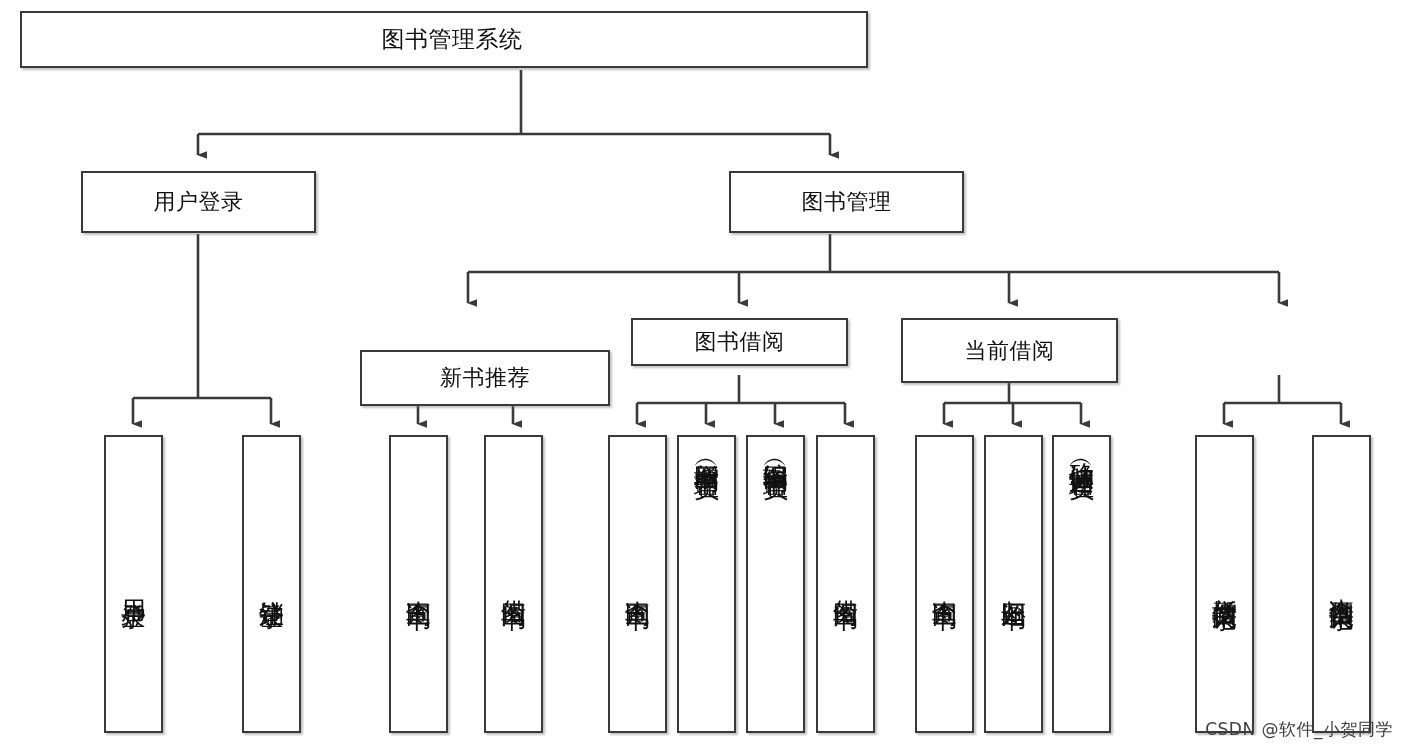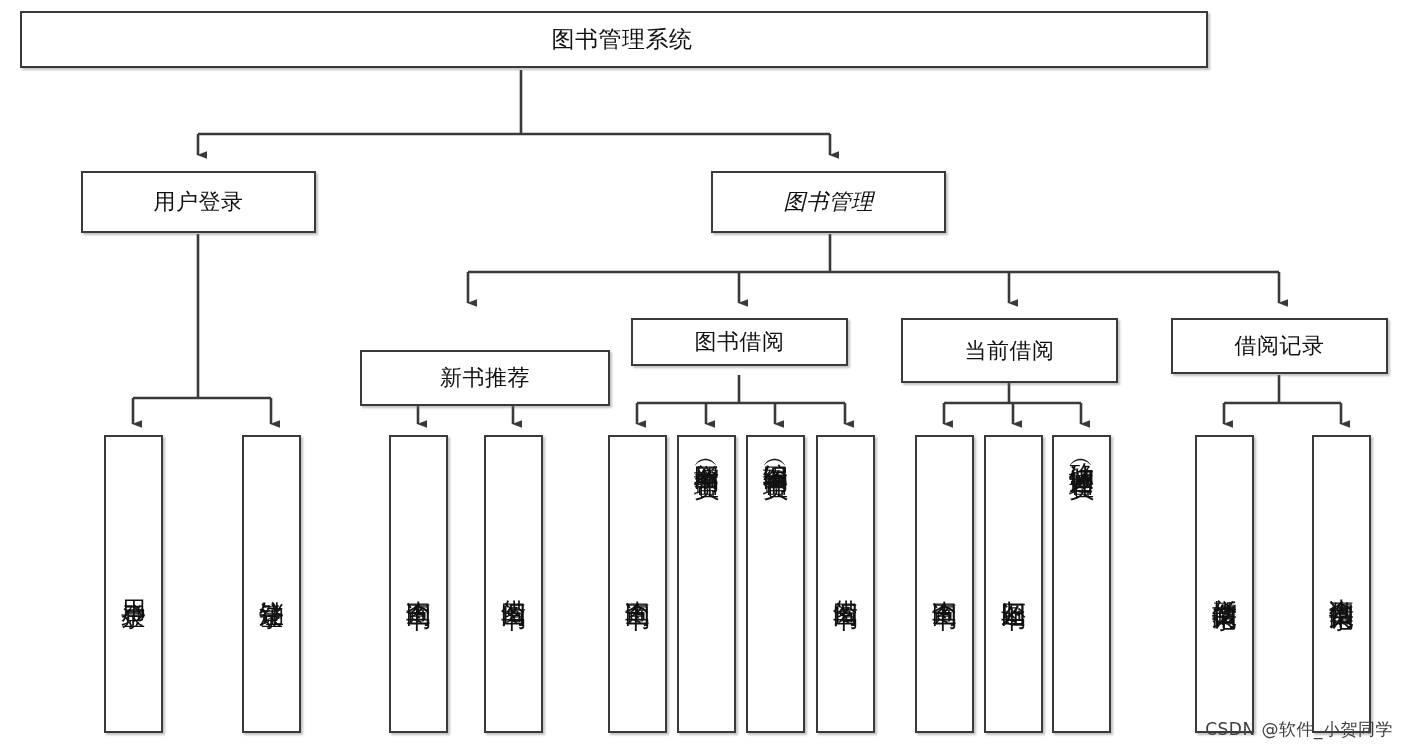--- a/index.html
+++ b/index.html
@@ -123,43 +123,40 @@
       <path d="M1013,403 L1013,424" marker-end="url(#arrow)"></path>
       <path d="M1081,403 L1081,424" marker-end="url(#arrow)"></path>
 
       <path d="M1279,375 L1279,403"></path>
       <path d="M1224,403 L1341,403"></path>
       <path d="M1224,403 L1224,424" marker-end="url(#arrow)"></path>
       <path d="M1341,403 L1341,424" marker-end="url(#arrow)"></path>
     </g>
   </svg>
 
-  <div class="node h" id="n-root" style="left:20px; top:11px; width:1188px; height:57px;padding-left:16px;">
+  <div class="node h" id="n-root" style="left:20px; top:11px; width:848px; height:57px;padding-left:16px;">
     <span class="lbl">图书管理系统</span>
   </div>
 
   <div class="node h" style="left:81px; top:171px; width:235px; height:62px;">
     <span class="lbl">用户登录</span>
   </div>
-  <div class="node h" style="left:711px; top:171px; width:235px; height:62px;font-style:italic;">
+  <div class="node h" style="left:729px; top:171px; width:235px; height:62px;">
     <span class="lbl">图书管理</span>
   </div>
 
   <div class="node h" style="left:360px; top:318px; width:250px; height:56px;margin-top:32px;">
     <span class="lbl">新书推荐</span>
   </div>
   <div class="node h" style="left:631px; top:318px; width:217px; height:48px;">
     <span class="lbl">图书借阅</span>
   </div>
   <div class="node h" style="left:901px; top:318px; width:217px; height:65px;">
     <span class="lbl">当前借阅</span>
   </div>
-  <div class="node h" style="left:1171px; top:318px; width:217px; height:56px;">
-    <span class="lbl">借阅记录</span>
-  </div>
 
   <div class="node v midalign" style="left:104px; top:435px; width:59px; height:298px;">
     <span class="lbl">用户登录</span>
   </div>
   <div class="node v midalign" style="left:242px; top:435px; width:59px; height:298px;">
     <span class="lbl">注销登录</span>
   </div>
 
   <div class="node v midalign" style="left:389px; top:435px; width:59px; height:298px;">
     <span class="lbl">查询图书</span>

